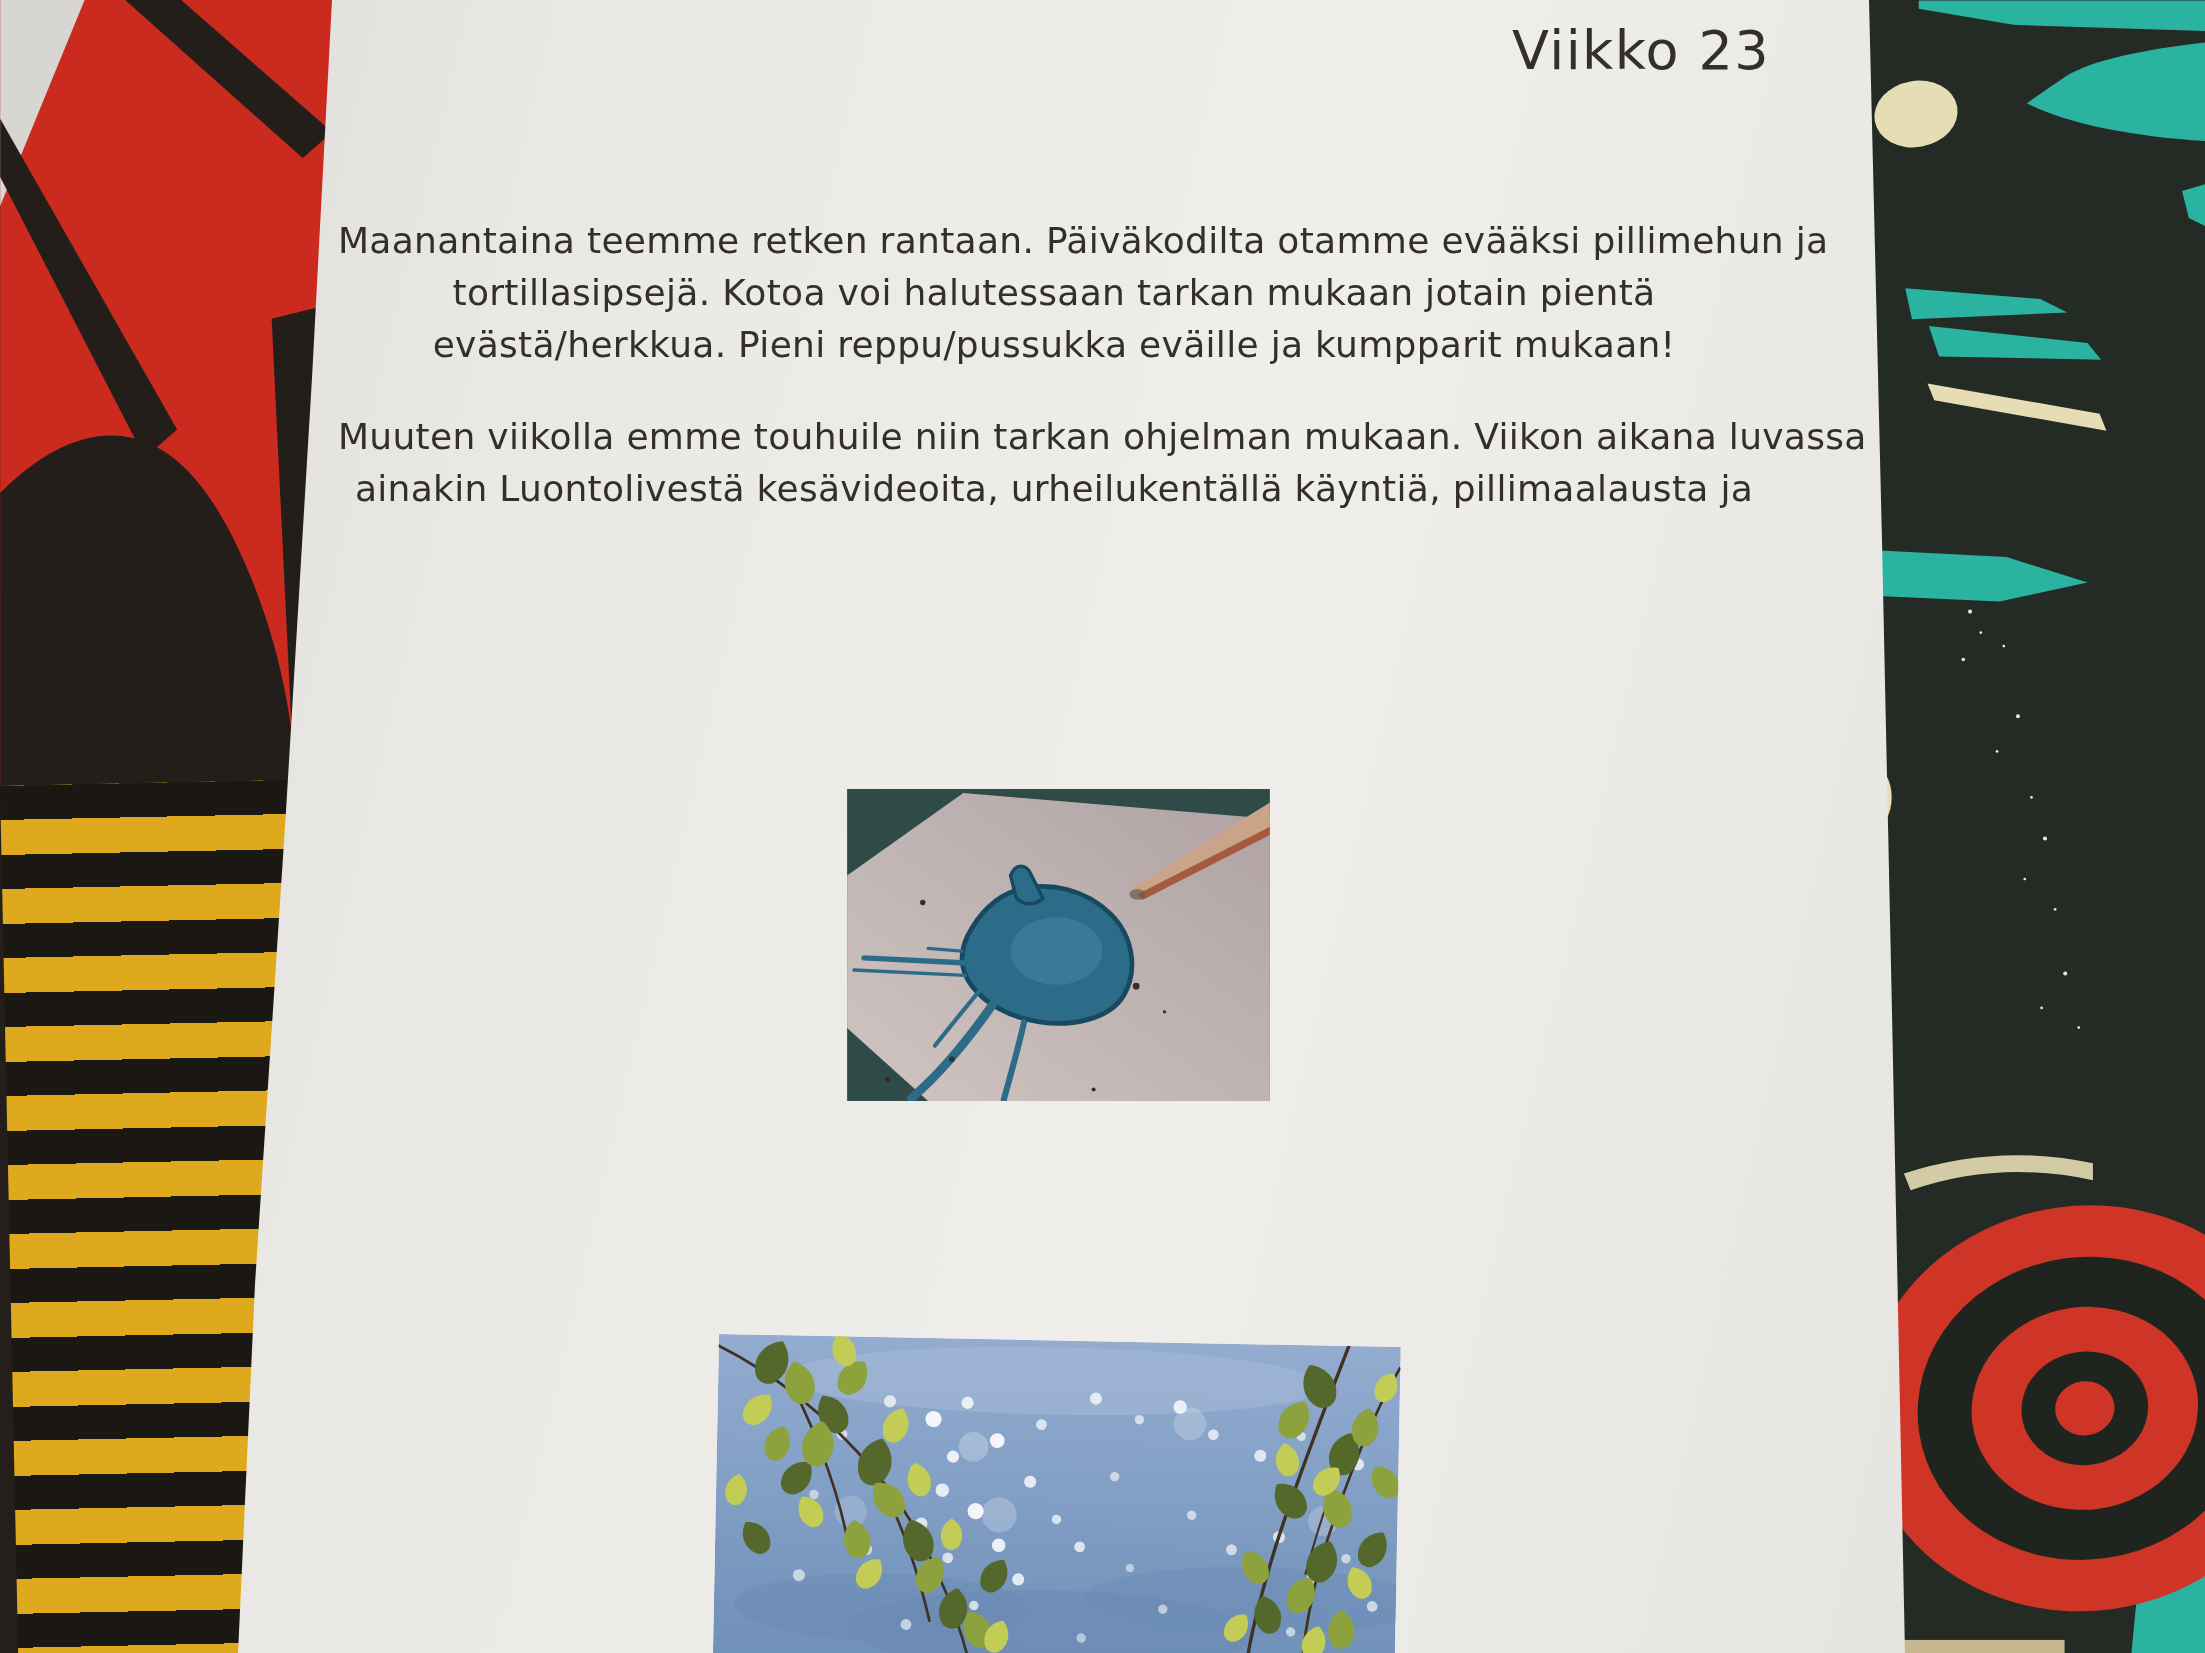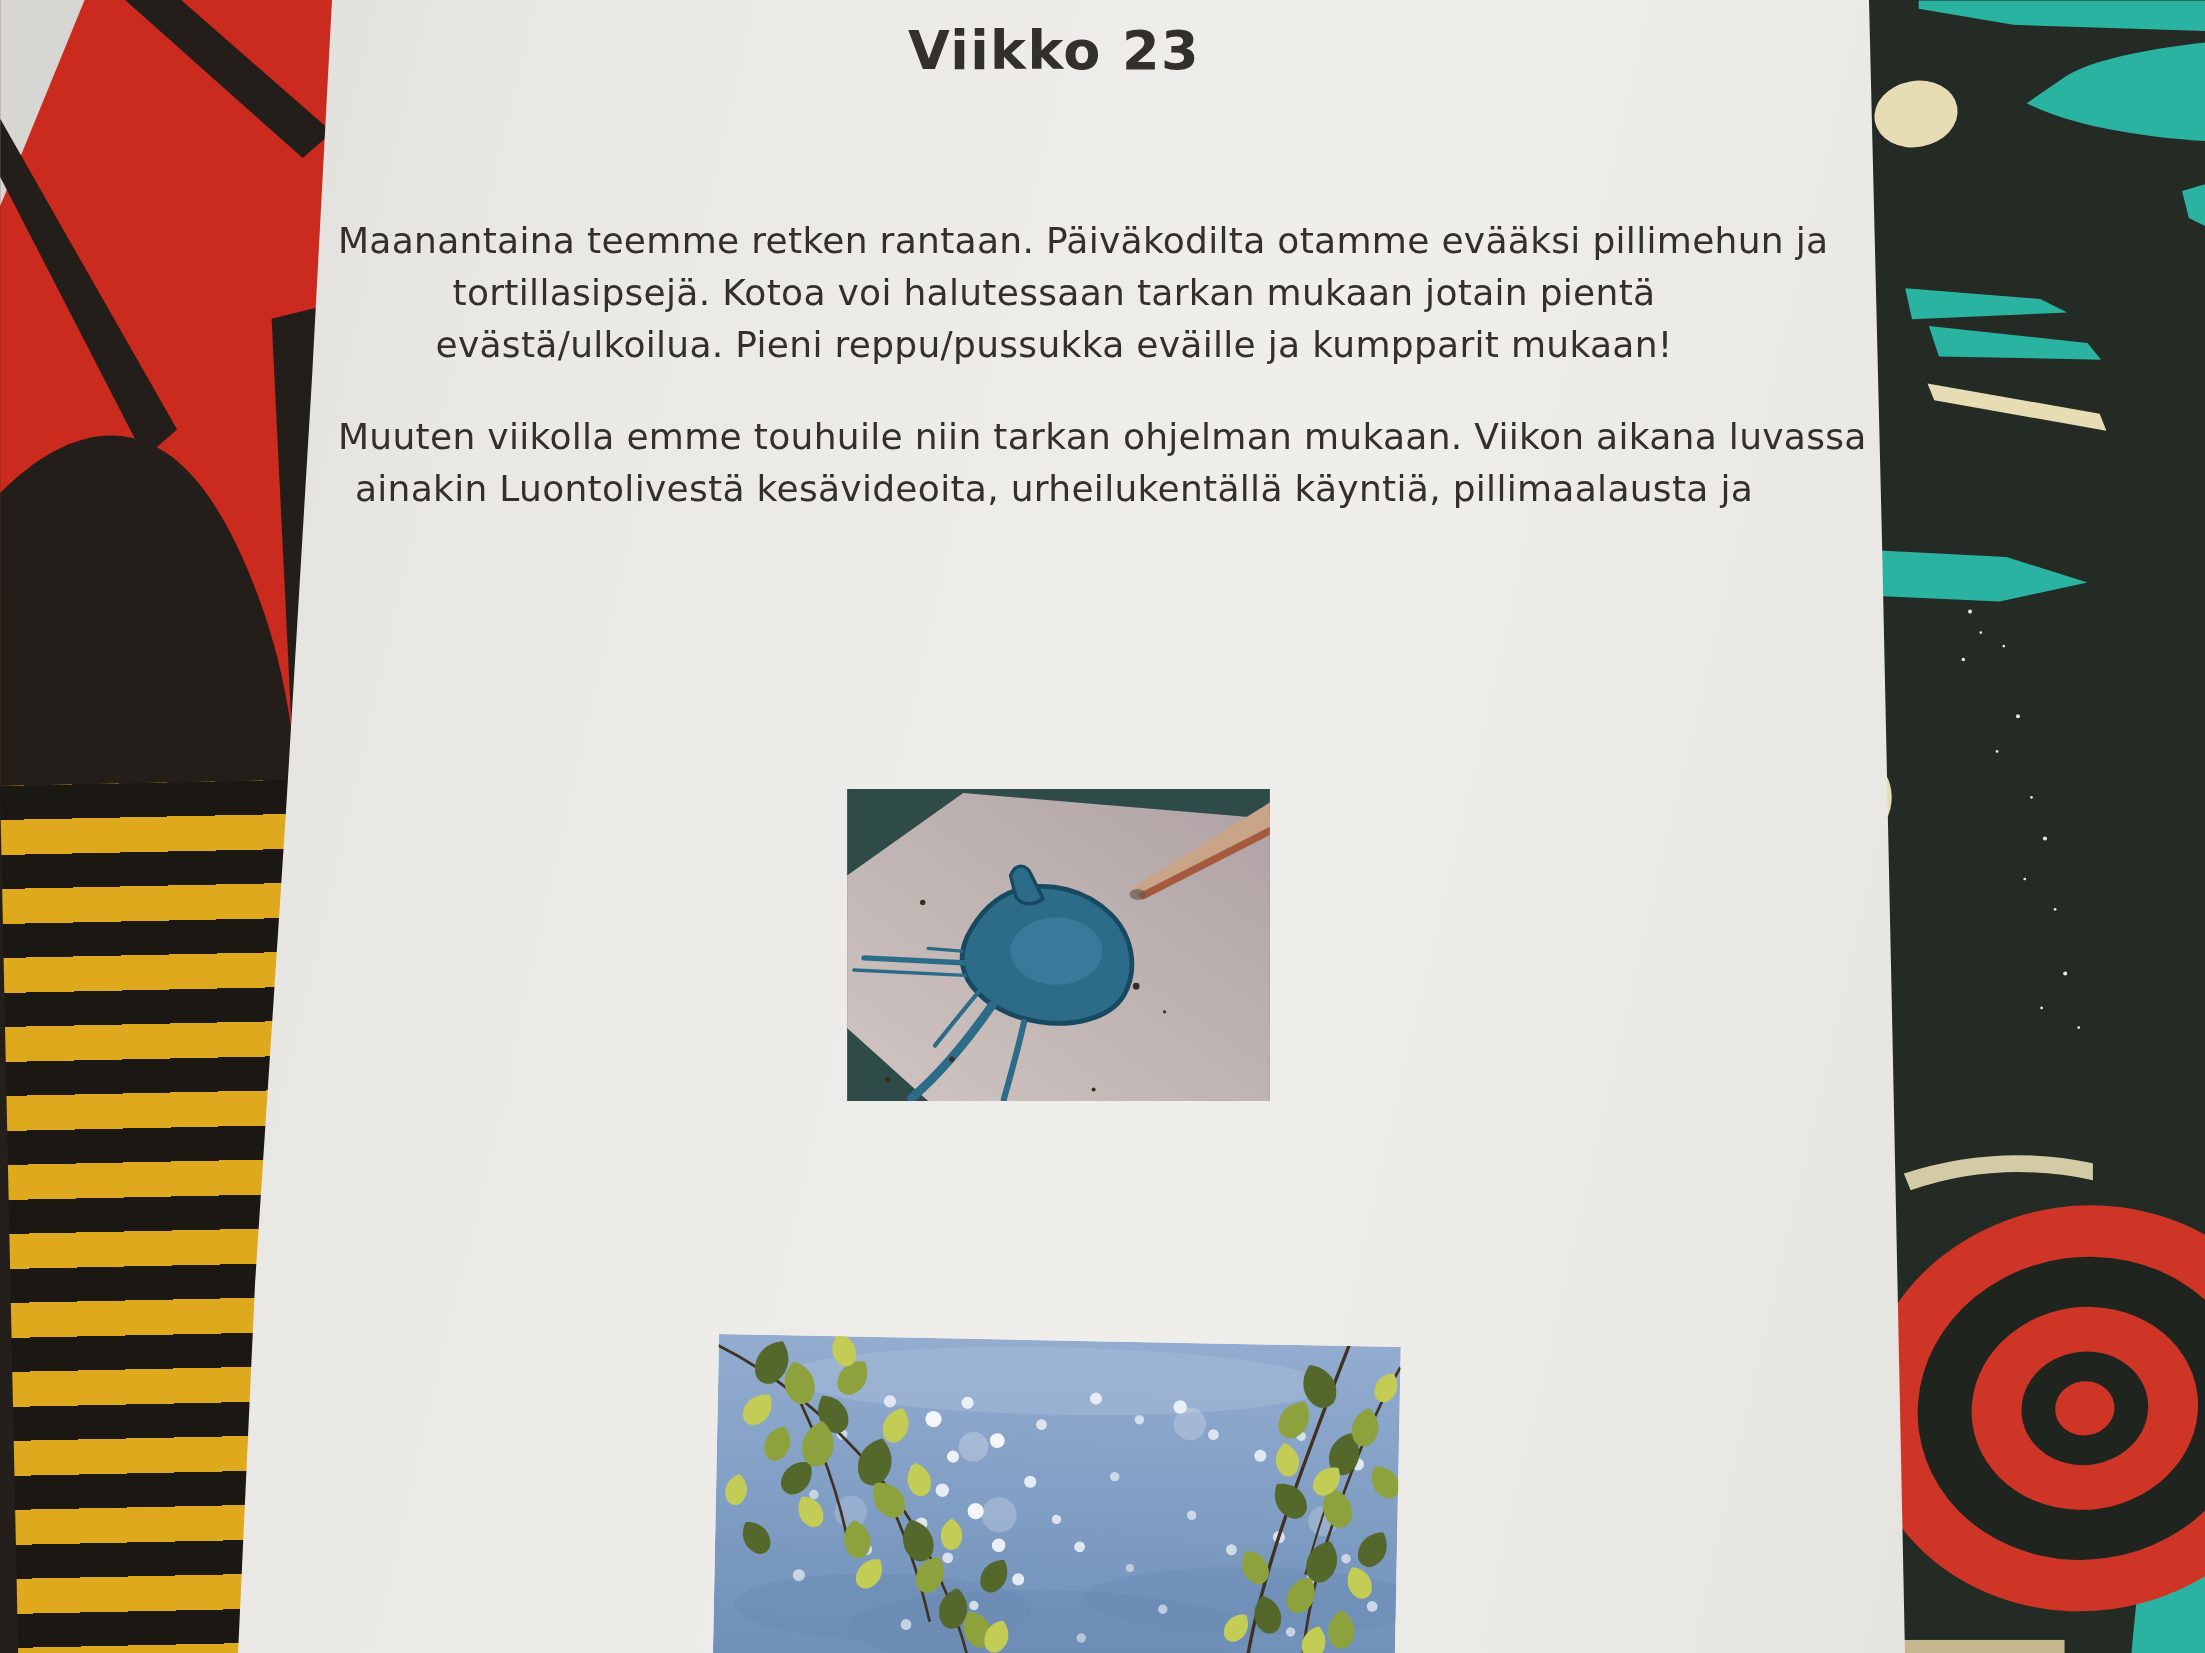--- a/index.html
+++ b/index.html
@@ -9,21 +9,21 @@
   #fabric-left{left:0;top:0;width:365px;height:790px;}
   #fabric-yellow{left:0;top:786px;width:318px;height:892px;
      background:repeating-linear-gradient(to bottom,#1b1713 0 34px,#dfa91d 34px 69px);
      transform:rotate(-1.2deg);transform-origin:top left;}
   #fabric-right{left:1862px;top:0;width:343px;height:1654px;}
   #paper{position:absolute;inset:0;
      clip-path:polygon(332px 0,1869px 0,1882px 541px,1892px 1013px,1905px 1654px,238px 1654px,255px 1284px,286px 811px,312px 378px);
      background:linear-gradient(103deg,#d9d8d4 0%,#e9e8e4 22%,#efeeea 55%,#e7e6e2 84%,#dcdbd7 100%);
      filter:drop-shadow(-8px 5.4px 10.8px rgba(40,30,20,.45));}
   #content{position:absolute;left:338px;width:1432px;top:0;text-align:center;color:#33302b;}
-  #doc-title{position:absolute;left:0;right:0;top:19px;font-size:54px;font-weight:700;letter-spacing:1.4px;}
+  #doc-title{position:absolute;left:0;right:0;top:19px;font-size:54px;font-weight:400;letter-spacing:1.4px;text-align:right;}
   .para{position:absolute;left:0;right:0;}
   #para1{top:181px;margin-top:34px;}
   #para2{top:411px;}
   .line{white-space:nowrap;font-size:36px;line-height:52px;letter-spacing:0.3px;font-weight:500;}
   .photo{position:absolute;overflow:hidden;}
   #photo-straw-painting{left:847px;top:789px;width:423px;height:312px;}
   #photo-birch-lake{left:719px;top:1334px;width:682px;height:324px;transform:rotate(1.1deg);transform-origin:top left;}
   svg{display:block;}
 </style>
 </head>
@@ -88,21 +88,21 @@
     </svg>
   </div>
 
   <div id="paper">
 
     <div id="content">
       <div id="doc-title">Viikko 23</div>
       <div id="para1" class="para">
         <div class="line">Maanantaina teemme retken rantaan. Päiväkodilta otamme evääksi pillimehun ja</div>
         <div class="line">tortillasipsejä. Kotoa voi halutessaan tarkan mukaan jotain pientä</div>
-        <div class="line">evästä/ulkoilua. Pieni reppu/pussukka eväille ja kumpparit mukaan!</div>
+        <div class="line">evästä/herkkua. Pieni reppu/pussukka eväille ja kumpparit mukaan!</div>
       </div>
       <div id="para2" class="para">
         <div class="line">Muuten viikolla emme touhuile niin tarkan ohjelman mukaan. Viikon aikana luvassa</div>
         <div class="line">ainakin Luontolivestä kesävideoita, urheilukentällä käyntiä, pillimaalausta ja</div>
       </div>
     </div>
 
     <div id="photo-straw-painting" class="photo">
       <svg width="423" height="312" viewBox="0 0 626 462">
         <defs>

